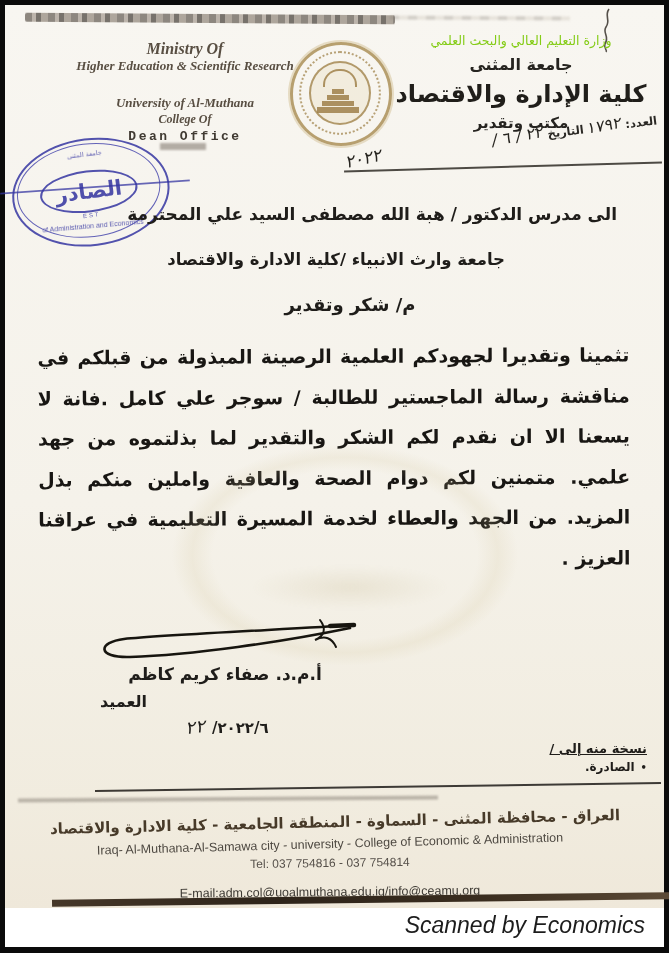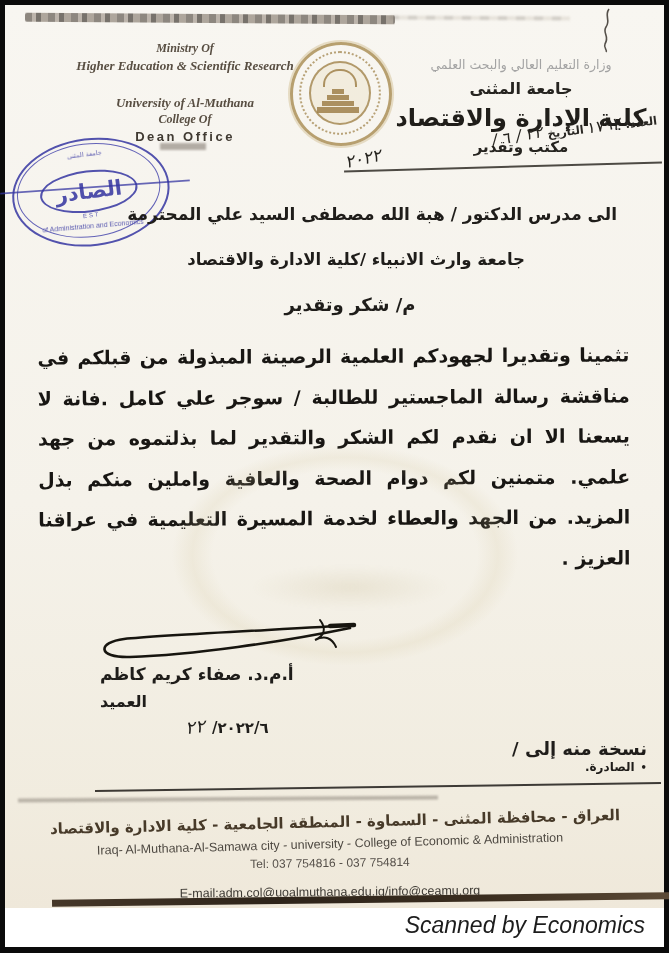--- a/index.html
+++ b/index.html
@@ -16,47 +16,47 @@
   .smudge{left:25px;top:14px;width:370px;height:9px;opacity:.75;transform:rotate(.4deg);
     background:repeating-linear-gradient(90deg,#6a625a 0 7px,#a99f94 7px 11px,#4d463f 11px 16px,#968c80 16px 23px);
     filter:blur(.6px);border-radius:2px;}
   .smudge2{left:390px;top:16px;width:180px;height:4px;opacity:.35;transform:rotate(.3deg);
     background:repeating-linear-gradient(90deg,#8d857b 0 9px,#c9c1b4 9px 18px);filter:blur(.8px);}
 
   
   .lh-en{left:55px;top:40px;width:260px;text-align:center;font-style:italic;font-weight:bold;
     color:#584e42;filter:blur(.2px);}
   .lh-en div{line-height:17px;}
-  .lh-en .l1{font-size:12px;}
+  .lh-en .l1{font-size:16px;}
   .lh-en .l2{font-size:13px;}
   .lh-en .l3{font-size:13px;margin-top:20px;}
   .lh-en .l4{font-size:12px;}
   .lh-en .l5{font-size:13px;}
-  .lh-en .l6{font-size:13px;font-style:normal;letter-spacing:2.5px;color:#403a32;font-family:Liberation Sans, sans-serif;}
+  .lh-en .l6{font-size:13px;font-style:normal;letter-spacing:2.5px;color:#403a32;font-family:Liberation Mono, monospace;}
   .lh-fineprint{left:160px;top:143px;width:46px;height:7px;background:#7b7268;opacity:.55;filter:blur(1px);}
 
   
   .emblem{left:290px;top:42px;width:102px;height:104px;opacity:.88;}
   .em-outer{position:absolute;left:0;top:0;width:96px;height:98px;border:3px solid rgba(156,124,58,.8);
     border-radius:50%;box-shadow:0 0 0 2px rgba(190,160,95,.35);}
   .em-dots{position:absolute;left:9px;top:9px;width:78px;height:80px;border:2px dotted rgba(150,118,55,.75);border-radius:50%;}
   .em-inner{position:absolute;left:19px;top:19px;width:58px;height:60px;border:2px solid rgba(150,118,55,.8);
     border-radius:50%;background:rgba(222,203,160,.25);}
   .em-dome{position:absolute;left:33px;top:27px;width:30px;height:16px;border:2.5px solid rgba(148,115,52,.85);
     border-bottom:none;border-radius:16px 16px 0 0;}
   .em-zig{position:absolute;left:26px;top:47px;width:44px;}
   .em-zig div{margin:0 auto;background:rgba(146,112,50,.85);}
   .em-z1{width:12px;height:5px;}
   .em-z2{width:22px;height:5px;margin-top:1px!important;}
   .em-z3{width:32px;height:5px;margin-top:1px!important;}
   .em-z4{width:42px;height:6px;margin-top:1px!important;}
 
   
   .lh-ar{left:388px;top:30px;width:266px;text-align:center;}
-  .lh-ar .a1{font-size:12.5px;line-height:22px;color:#a3a3a3;margin-top:24px;}
+  .lh-ar .a1{font-size:12.5px;line-height:22px;color:#84cc16;}
   .lh-ar .a2{font-size:16px;line-height:26px;font-weight:bold;color:#262420;}
   .lh-ar .a3{font-size:24px;line-height:32px;font-weight:bold;color:#201e1a;}
   .lh-ar .a4{font-size:15px;line-height:26px;font-weight:bold;color:#262420;}
   .ref-line{left:352px;top:128px;width:306px;font-size:12px;transform:rotate(-7deg);color:#2a2824;}
   .ref-line .lbl{font-size:11.5px;font-weight:bold;}
   .hand{display:inline-block;font-size:16px;transform:skewX(-10deg) rotate(-3deg);letter-spacing:2px;color:#26241f;}
   .ref-year{left:346px;top:148px;font-size:17px;transform:rotate(-12deg) skewX(-12deg);letter-spacing:3px;color:#26241f;}
   .head-rule{left:344px;top:166px;width:318px;height:2px;background:#4d4a44;transform:rotate(-1.6deg);}
 
   
@@ -68,44 +68,44 @@
   .st-center{font-size:21px;font-weight:bold;color:#3434a0;}
   .st-top{position:absolute;left:22px;top:12px;width:110px;text-align:center;font-size:6.5px;color:#4646a8;
     letter-spacing:1px;filter:blur(.3px);}
   .st-est{position:absolute;left:52px;top:74px;width:50px;text-align:center;font-size:6px;color:#4646a8;letter-spacing:2px;}
   .st-bottom{position:absolute;left:14px;top:84px;width:126px;text-align:center;font-size:7px;color:#4040a6;
     transform:rotate(2deg);filter:blur(.2px);}
   .stamp-line{left:0px;top:186px;width:190px;height:2px;background:rgba(54,54,162,.75);transform:rotate(-4deg);}
 
   
   .rcpt1{right:52px;top:204px;font-size:17px;font-weight:bold;text-align:right;}
-  .rcpt2{right:144px;top:250px;font-size:16.5px;font-weight:bold;text-align:right;}
+  .rcpt2{right:164px;top:250px;font-size:16.5px;font-weight:bold;text-align:right;}
   .subject{left:140px;top:294px;width:420px;text-align:center;font-size:18px;font-weight:bold;}
 
   
   .body-par{left:38px;top:336px;width:592px;font-size:19px;font-weight:bold;line-height:40.5px;
     text-align:justify;color:#181613;transform:rotate(-.3deg);}
 
   
   .wmark{left:165px;top:440px;width:360px;height:230px;border-radius:50%;opacity:.5;
     background:radial-gradient(ellipse at center,rgba(214,202,168,0) 52%,rgba(209,195,152,.35) 60%,rgba(214,202,168,0) 68%);}
   .wmark2{left:250px;top:565px;width:200px;height:45px;opacity:.4;filter:blur(2px);
     background:radial-gradient(ellipse at center,rgba(190,175,130,.5),rgba(190,175,130,0) 70%);border-radius:50%;}
 
   
   .sig-svg{left:92px;top:616px;}
-  .sig-name{left:100px;top:664px;width:250px;text-align:left;font-size:17px;font-weight:bold;}
+  .sig-name{left:100px;top:664px;width:250px;text-align:center;font-size:17px;font-weight:bold;}
   .sig-title{left:100px;top:692px;width:250px;text-align:left;font-size:16px;font-weight:bold;letter-spacing:1px;}
   .sig-date{left:100px;top:716px;width:250px;text-align:center;font-size:15px;font-weight:bold;}
   .sig-date .hand-day{display:inline-block;font-size:18px;transform:skewX(-14deg) rotate(-8deg);
     letter-spacing:1px;margin-left:6px;font-weight:normal;}
 
   
   .copyto{right:22px;top:740px;width:170px;text-align:right;}
-  .copy-head{font-size:18px;font-weight:bold;line-height:18px;}
+  .copy-head{font-size:13px;font-weight:bold;text-decoration:underline;line-height:18px;}
   .copy-item{font-size:12px;font-weight:bold;line-height:18px;}
   .copy-item .bullet{display:inline-block;margin-left:6px;font-size:10px;}
 
   
   .foot-rule1{left:95px;top:786px;width:566px;height:2px;background:#3d3a35;transform:rotate(-.8deg);}
   .foot-rule2{left:18px;top:797px;width:420px;height:4px;background:#8d857b;opacity:.55;filter:blur(1px);transform:rotate(-.4deg);}
   .foot-ar{left:25px;top:813px;width:620px;text-align:center;font-size:15px;font-weight:bold;color:#473a29;
     transform:rotate(-1.4deg);}
   .foot-en{left:15px;top:837px;width:630px;text-align:center;font-size:12.5px;color:#4d4841;transform:rotate(-1.6deg);}
   .foot-tel{left:15px;top:856px;width:630px;text-align:center;font-size:12px;color:#56504a;transform:rotate(-.8deg);}

